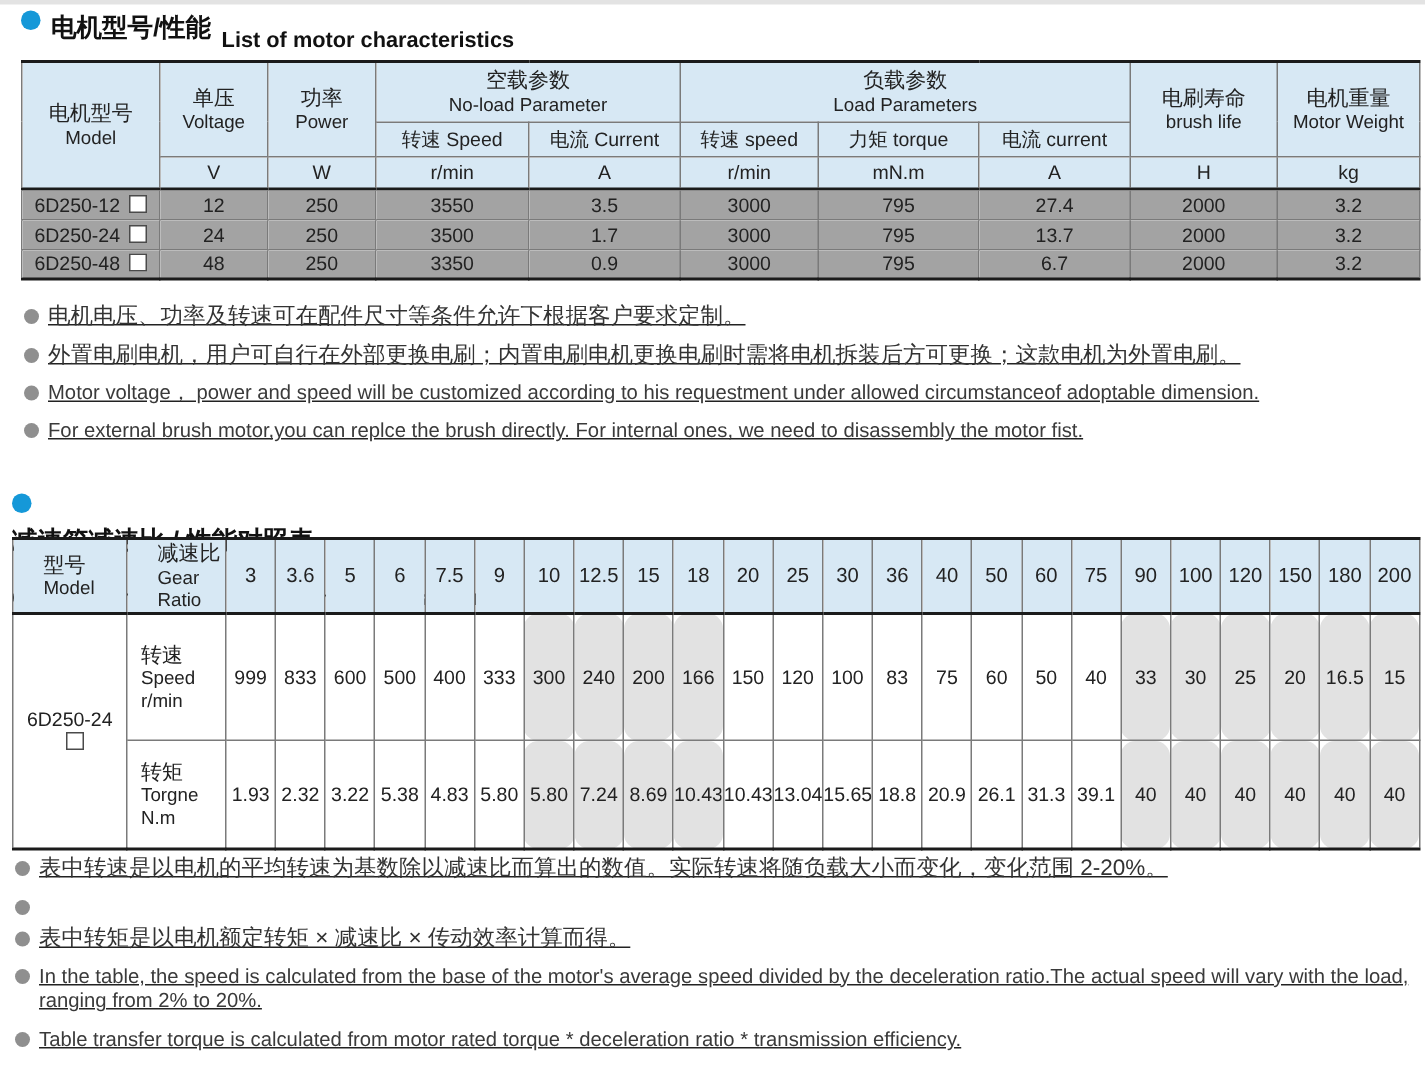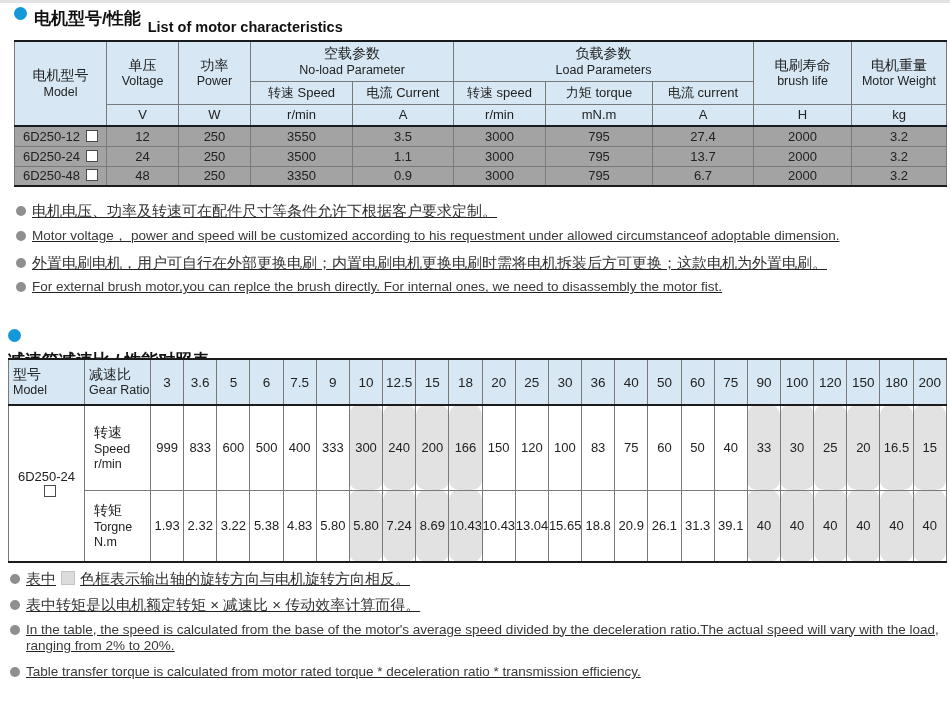--- a/index.html
+++ b/index.html
@@ -39,21 +39,21 @@
 
   
   .cbox{display:inline-block;width:10px;height:10px;border:1.6px solid #4a4a4a;
         background:#fff;margin-left:6px;vertical-align:-1px;}
 
   
   #table2{position:absolute;left:8px;top:358px;width:938px;
           border-top:2px solid #1b1b1b;border-bottom:2px solid #1b1b1b;}
   #table2 thead tr{height:46px;}
   #table2 thead th{font-size:13.5px;}
-  #table2 thead th.leftcell{text-align:left;padding-left:4px;margin-top:47px;}
+  #table2 thead th.leftcell{text-align:left;padding-left:20px;margin-top:47px;}
   #table2 thead tr th{border-bottom:2px solid #1b1b1b;}
   #table2 tbody td{font-size:13px;background:#fff;}
   #table2 tbody td.rev{background:#e2e2e2;border-radius:10px;}
   #table2 #t2-speed{height:85px;}
   #table2 #t2-torque{height:72px;}
   #table2 .lbl{text-align:left;padding-left:9px;font-size:13px;line-height:1.35;}
   #table2 .model-td{font-size:13px;}
 
   
   .notes{position:absolute;text-decoration:underline;}
@@ -153,21 +153,21 @@
           <td>795</td>
           <td>27.4</td>
           <td>2000</td>
           <td>3.2</td>
         </tr>
         <tr>
           <td><span>6D250-24</span><span class="cbox"></span></td>
           <td>24</td>
           <td>250</td>
           <td>3500</td>
-          <td>1.1</td>
+          <td>1.7</td>
           <td>3000</td>
           <td>795</td>
           <td>13.7</td>
           <td>2000</td>
           <td>3.2</td>
         </tr>
         <tr>
           <td><span>6D250-48</span><span class="cbox"></span></td>
           <td>48</td>
           <td>250</td>
@@ -180,27 +180,27 @@
           <td>3.2</td>
         </tr>
       </tbody>
   </table>
 
   <div id="notes1" class="notes">
     <div class="note zh">
       <span class="nb"></span>
       <span class="txt">电机电压、功率及转速可在配件尺寸等条件允许下根据客户要求定制。</span>
     </div>
+    <div class="note zh">
+      <span class="nb"></span>
+      <span class="txt">外置电刷电机，用户可自行在外部更换电刷；内置电刷电机更换电刷时需将电机拆装后方可更换；这款电机为外置电刷。</span>
+    </div>
     <div class="note en">
       <span class="nb"></span>
       <span class="txt">Motor voltage， power and speed will be customized according to his requestment under allowed circumstanceof adoptable dimension.</span>
-    </div>
-    <div class="note zh">
-      <span class="nb"></span>
-      <span class="txt">外置电刷电机，用户可自行在外部更换电刷；内置电刷电机更换电刷时需将电机拆装后方可更换；这款电机为外置电刷。</span>
     </div>
     <div class="note en">
       <span class="nb"></span>
       <span class="txt">For external brush motor,you can replce the brush directly. For internal ones, we need to disassembly the motor fist.</span>
     </div>
   </div>
 
   <div id="title2" class="section-title">
     <span class="bullet"></span>
     <span class="t-zh">减速箱减速比 / 性能对照表</span>
@@ -337,21 +337,24 @@
           <td class="rev">40</td>
           <td class="rev">40</td>
           <td class="rev">40</td>
         </tr>
     </tbody>
   </table>
 
   <div id="notes2" class="notes">
     <div class="note zh">
       <span class="nb"></span>
-      <span class="txt"><span>表中</span><span class="gbox"></span><span>色框表示输出轴的旋转方向与电机旋转方向相反。</span></span>
+      <span class="txt">表中转速是以电机的平均转速为基数除以减速比而算出的数值。实际转速将随负载大小而变化，变化范围 2-20%。</span>
+    </div>
+    <div class="note zh">
+      <span class="nb"></span>
     </div>
     <div class="note zh">
       <span class="nb"></span>
       <span class="txt">表中转矩是以电机额定转矩 × 减速比 × 传动效率计算而得。</span>
     </div>
     <div class="note en">
       <span class="nb"></span>
       <span class="txt">In the table, the speed is calculated from the base of the motor's average speed  divided by the deceleration ratio.The actual speed will vary with the load, ranging from 2% to 20%.</span>
     </div>
     <div class="note en">

